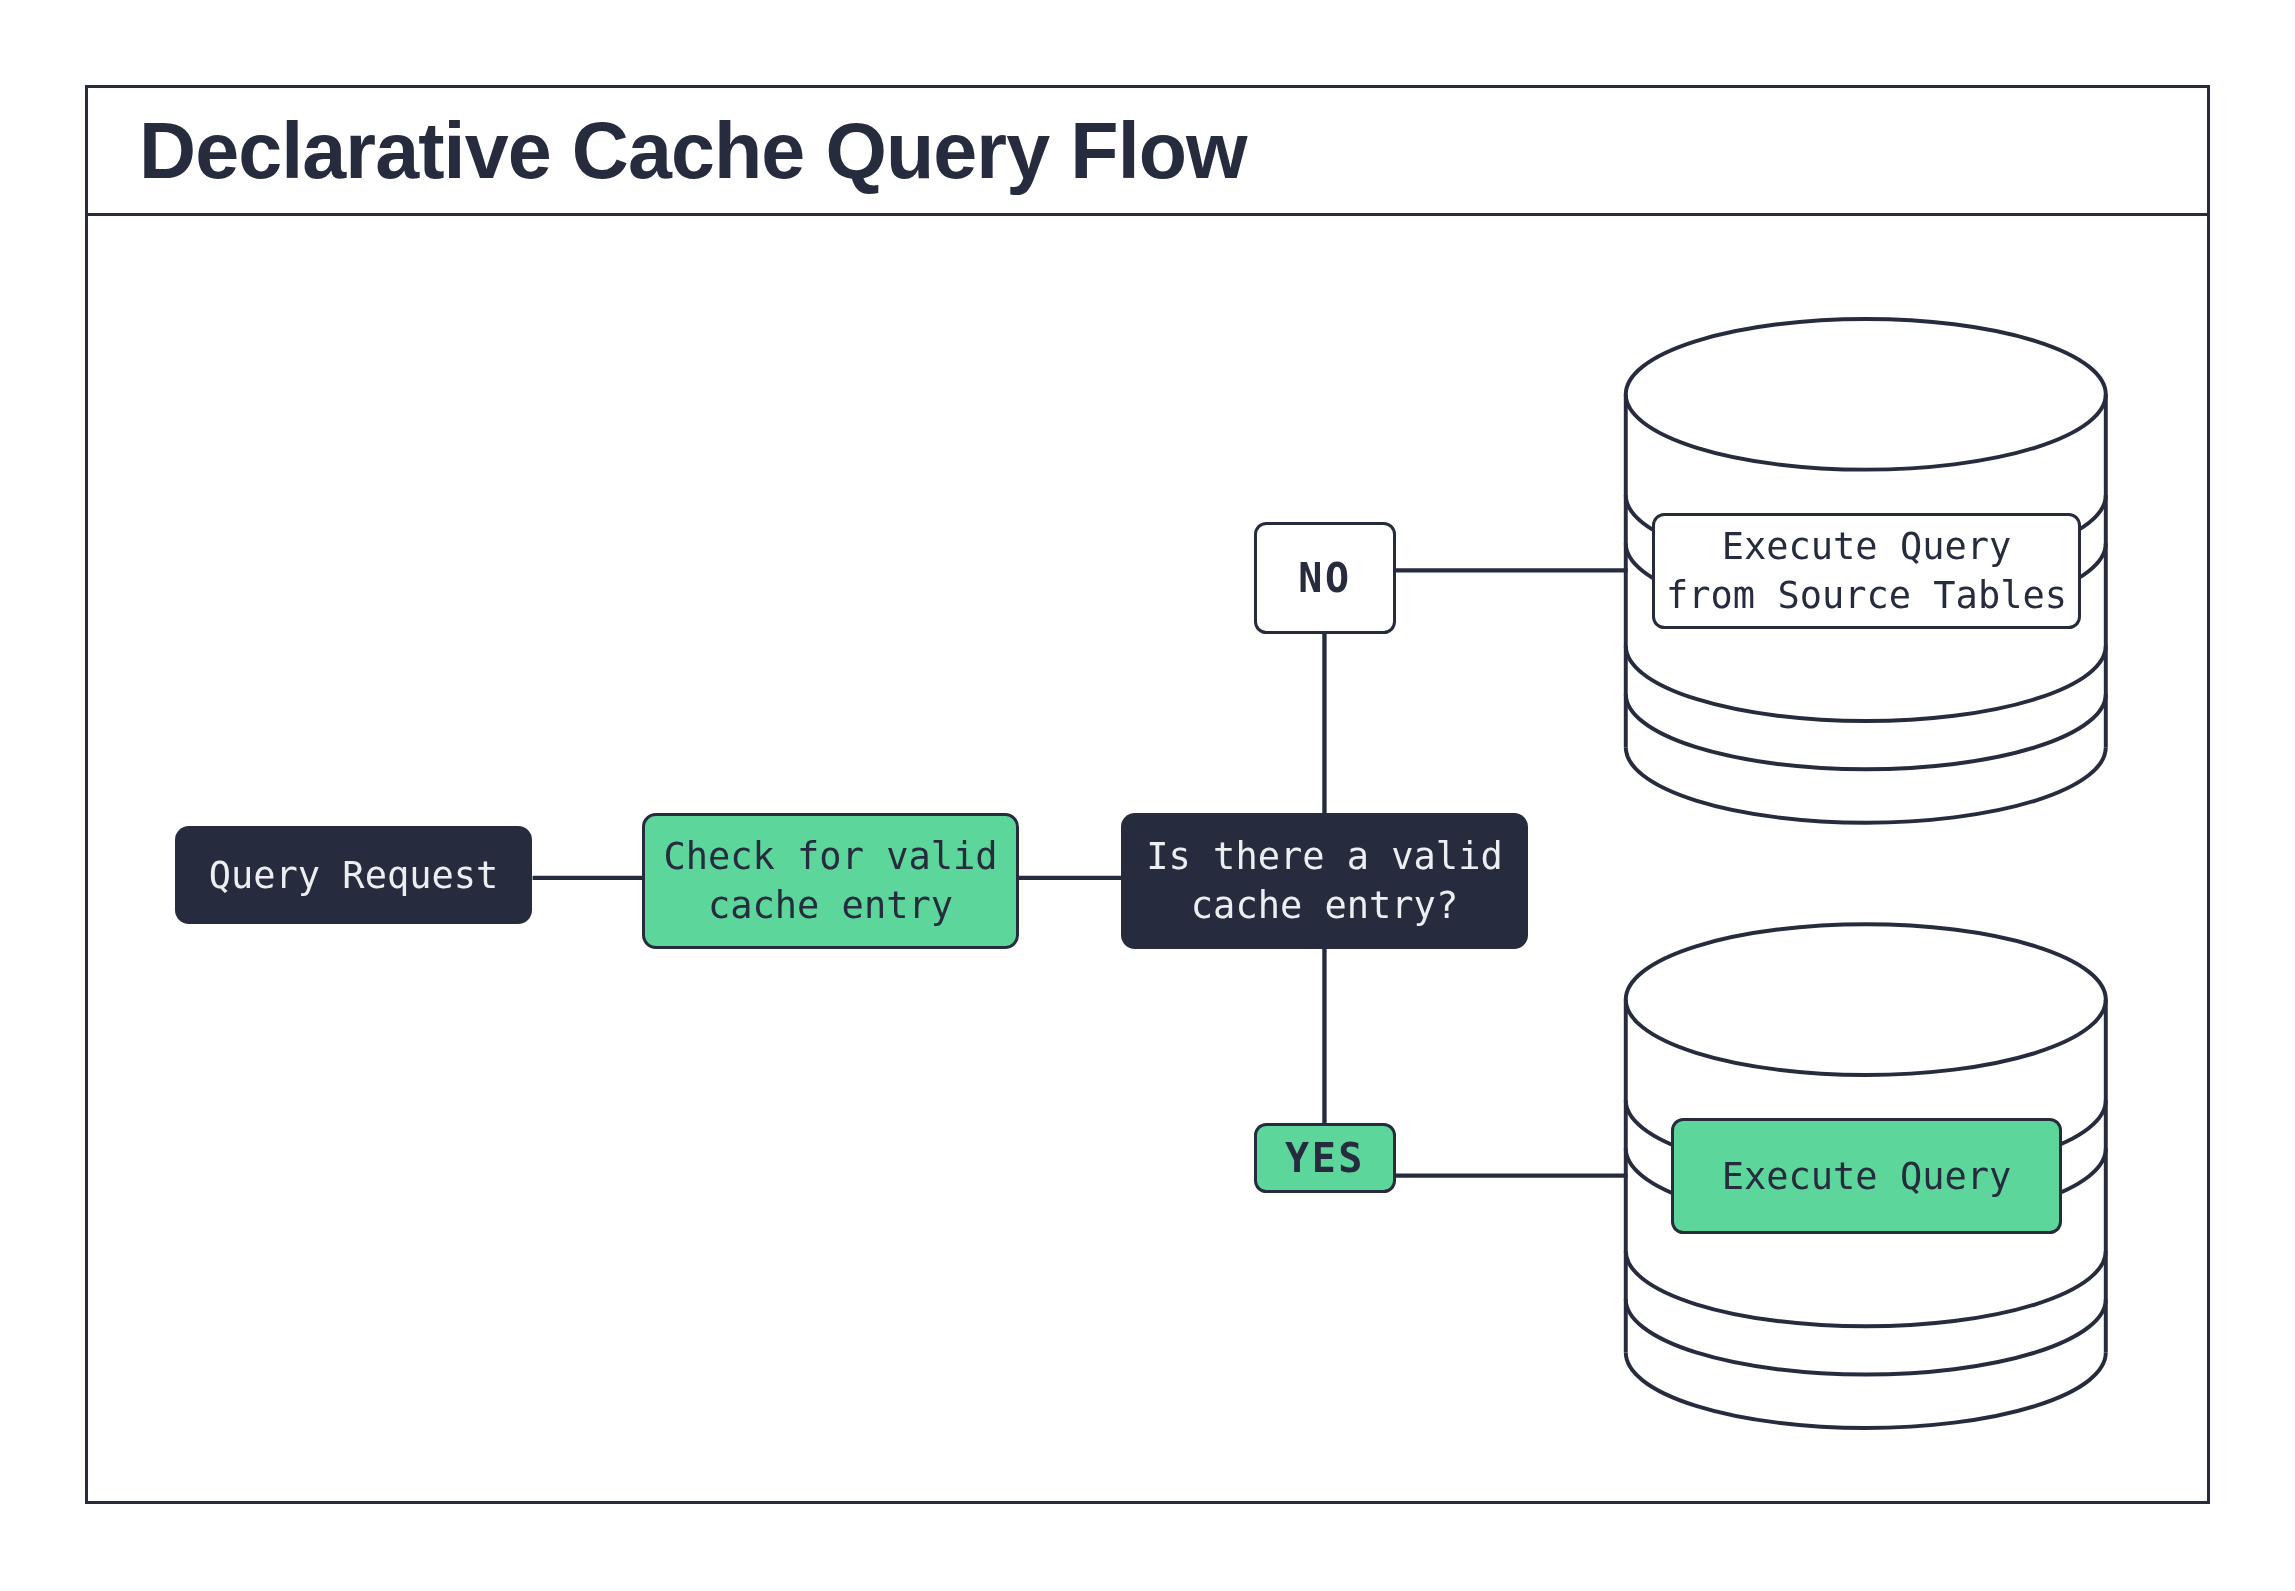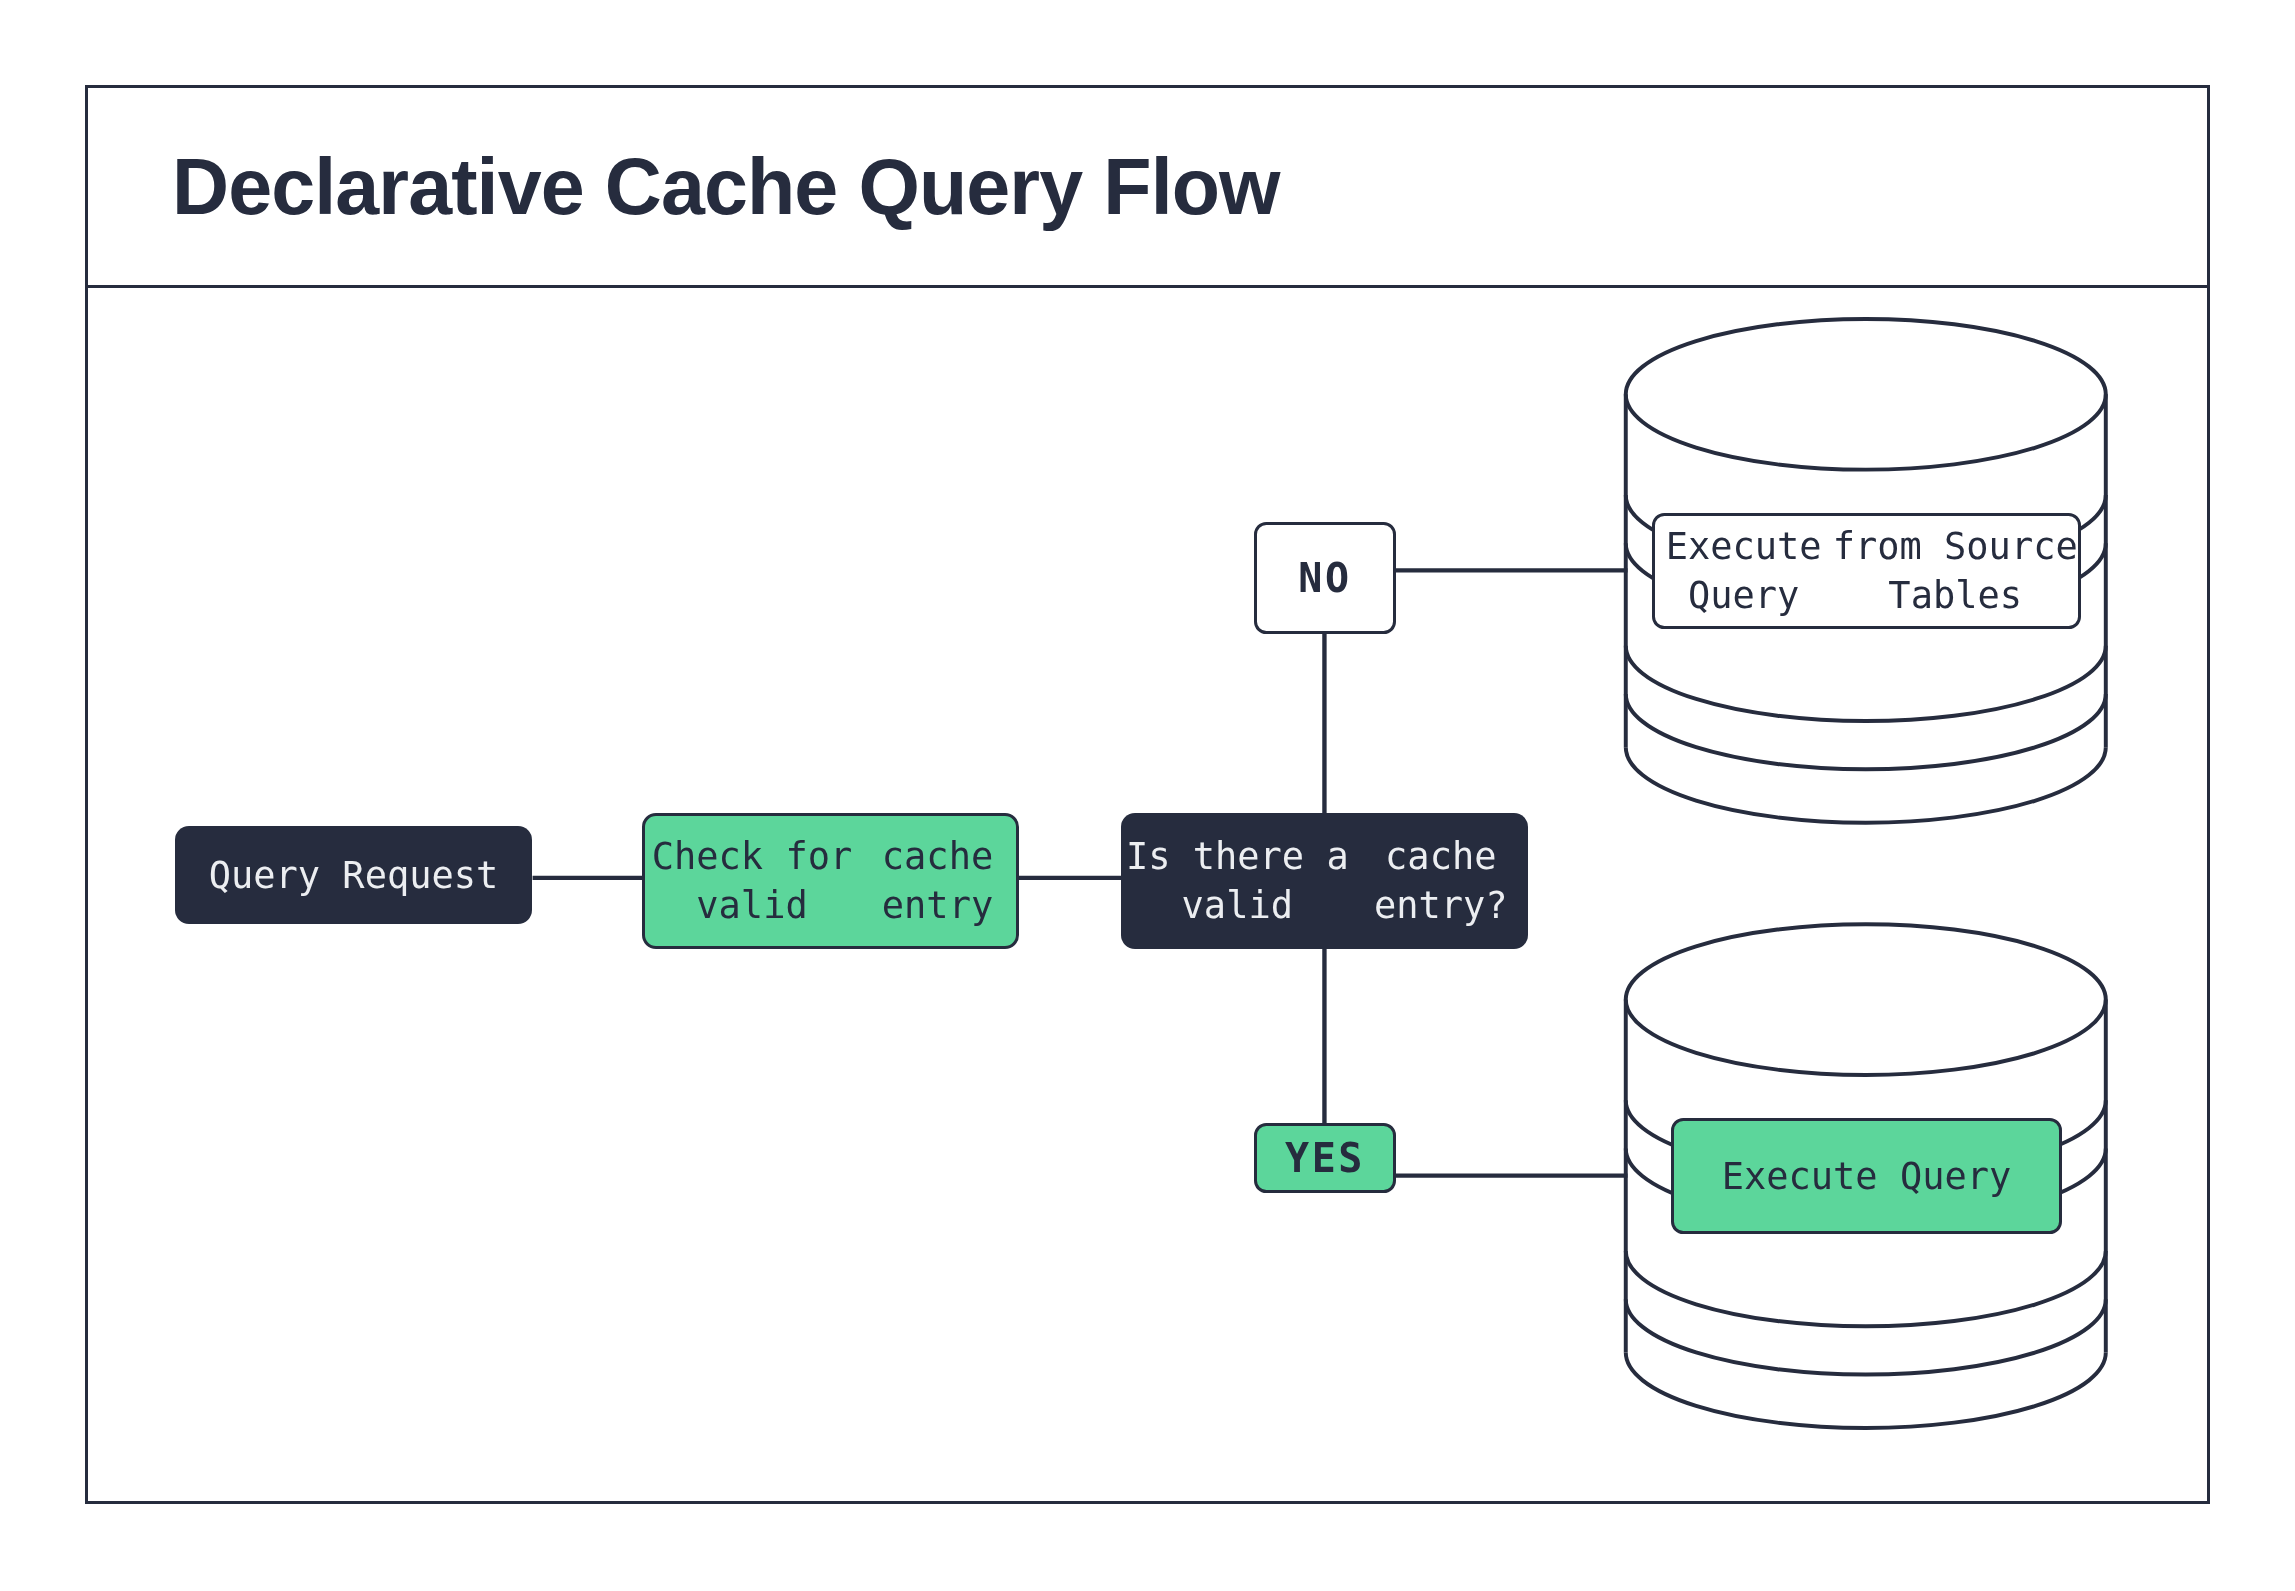--- a/index.html
+++ b/index.html
@@ -18,44 +18,44 @@
     color:var(--ink);
   }
   
   .frame{
     position:absolute;left:85px;top:85px;
     width:2125px;height:1419px;
     border:3.5px solid var(--ink);
     background:var(--paper);
   }
   .titlebar{
-    height:200px;
+    height:128px;
     border-bottom:3.5px solid var(--ink);
     display:flex;align-items:center;
-    padding-left:84px;
+    padding-left:51px;
   }
   .title{
     font-family:"Liberation Sans","DejaVu Sans",sans-serif;
     font-weight:700;
     font-size:79px;
     letter-spacing:-0.9px;
     color:var(--ink);
   }
   
   svg.wires{
     position:absolute;left:0;top:0;
     width:2295px;height:1591px;
     z-index:1;
   }
   svg.wires .line{stroke:var(--ink);stroke-width:5;fill:none;}
   svg.wires .cyl{stroke:var(--ink);stroke-width:4.5;fill:none;}
   
   .node{
     position:absolute;z-index:2;
-    display:flex;flex-direction:row;
+    display:flex;flex-direction:column;
     align-items:center;justify-content:center;
     text-align:center;
     font-size:37px;line-height:49px;
     border-radius:14px;
   }
   .node-dark{background:var(--ink);color:var(--light-text);}
   .node-green{background:var(--green);color:var(--ink);border:3.5px solid var(--ink);}
   .node-white{background:var(--paper);color:var(--ink);border:3.5px solid var(--ink);}
   .badge{
     position:absolute;z-index:2;

